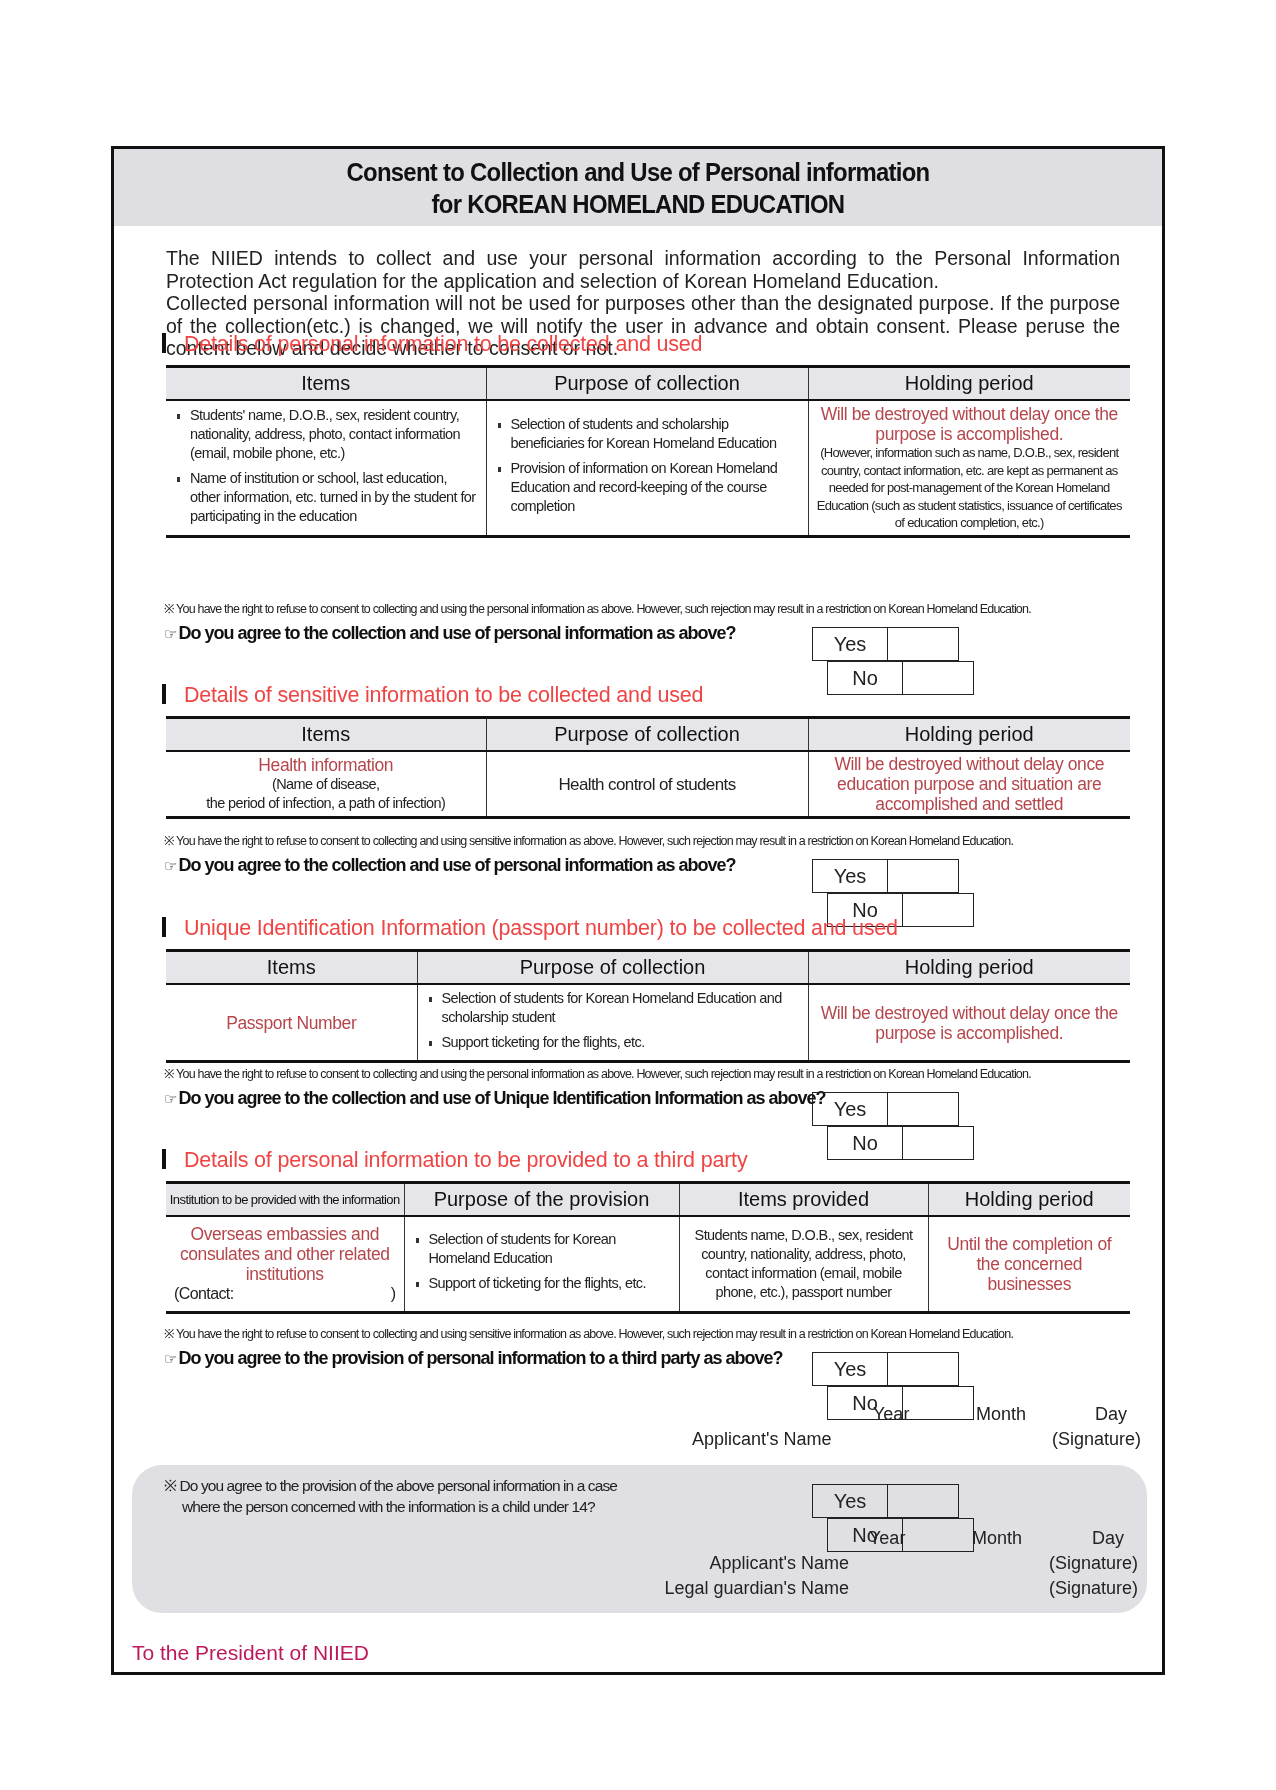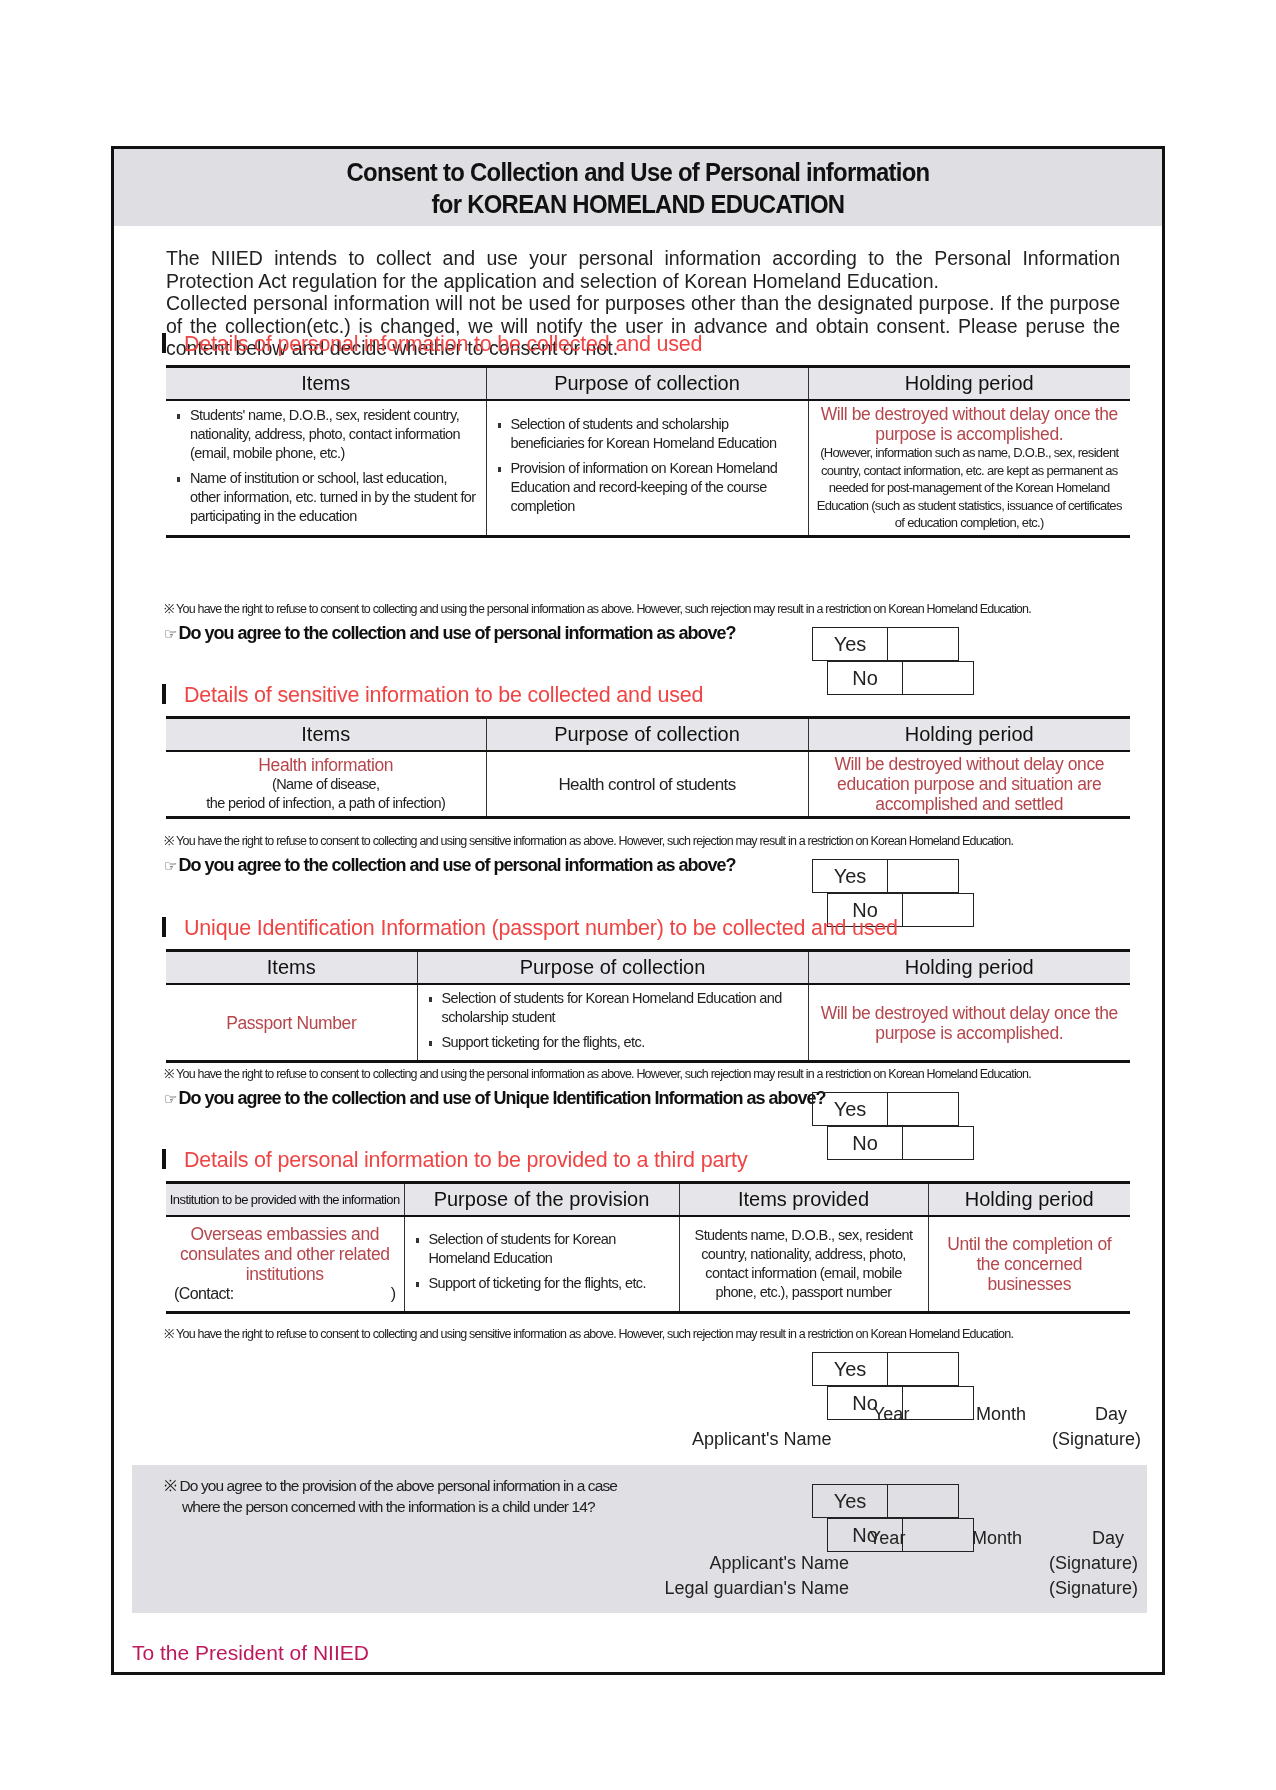--- a/index.html
+++ b/index.html
@@ -25,21 +25,21 @@
   .small { font-size:13px; line-height:17.5px; letter-spacing:-0.7px; }
   .note { position:absolute; left:50px; font-size:12.5px; letter-spacing:-0.8px; color:#222; white-space:nowrap; }
   .question { position:absolute; left:50px; font-size:18px; font-weight:bold; letter-spacing:-1px; color:#111; white-space:nowrap; }
   .question .hand { font-weight:normal; font-size:15px; margin-right:2px; }
   .yn { position:absolute; height:34px; display:flex;flex-direction:column; }
   .box { width:147px; height:34px; border:1px solid #222; display:flex; box-sizing:border-box; }
   .box .lbl { width:74px; border-right:1px solid #222; font-size:20px; text-align:center; line-height:32px; color:#222; }
   .box .fill { flex:1; }
   .box + .box { margin-left:15px;gap:30px; }
   .datecol { position:absolute; font-size:18px; color:#222; white-space:nowrap; }
-  .gray-sec { position:absolute; left:18px; top:1316px; width:1015px; height:148px; background:#e0e0e4; }
+  .gray-sec { position:absolute; left:18px; top:1316px; width:1015px; height:148px; background:#e0e0e4;border-radius:30px; }
   .footer { position:absolute; left:18px; top:1492px; font-size:21px; color:#be185d; }
 </style>
 </head>
 <body>
 
 <div class="frame">
 
   <div class="header">
     <div class="t1">Consent to Collection and Use of Personal information</div>
     <div class="t2">for KOREAN HOMELAND EDUCATION</div>
@@ -207,20 +207,21 @@
         </ul>
       </td>
       <td class="center">Students name, D.O.B., sex, resident country, nationality, address, photo, contact information (email, mobile phone, etc.), passport number</td>
       <td class="center">
         <div class="red">Until the completion of the concerned businesses</div>
       </td>
     </tr>
   </tbody>
     </table>
   <div class="note" style="top:1176px;">※ You have the right to refuse to consent to collecting and using sensitive information as above. However, such rejection may result in a restriction on Korean Homeland Education.</div>
+  <div class="question" style="top:1199px;"><span class="hand">☞</span><span>Do you agree to the provision of personal information to a third party as above?</span></div>
   <div class="yn" style="left:698px; top:1203px;">
     <div class="box">
         <div class="lbl">Yes</div>
         <div class="fill"></div>
       </div>
     <div class="box">
         <div class="lbl">No</div>
         <div class="fill"></div>
       </div>
   </div>

